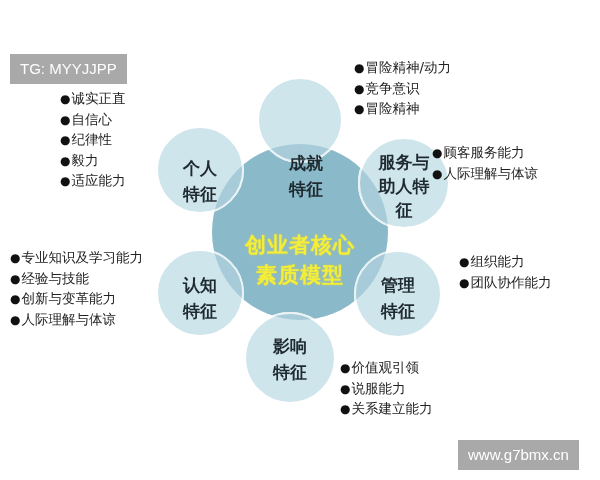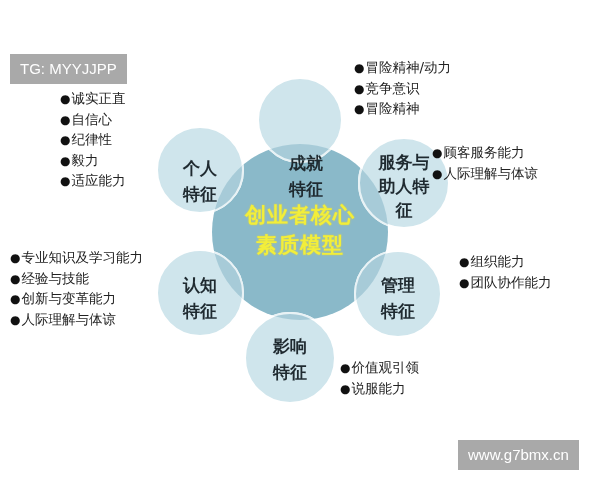--- a/index.html
+++ b/index.html
@@ -5,22 +5,22 @@
   html, body { margin:0; padding:0; }
   body { width:600px; height:480px; background:#ffffff; position:relative; overflow:hidden;
          font-family:"DejaVu Sans", sans-serif; }
   .wm { position:absolute; background:#a9a9a9; color:#ffffff; font-family:"Liberation Sans", sans-serif;
         font-size:15px; line-height:30px; padding:0 10px; }
   #wm-top { left:10px; top:10px; height:30px;margin-top:44px; }
   #wm-bottom { left:458px; top:440px; height:30px; }
   svg.diagram { position:absolute; left:0; top:0; }
   .ctext { position:absolute; text-align:center; font-family:"DejaVu Serif", serif; font-weight:bold;
            color:#1f2a30; font-size:17px; line-height:26px; }
-  .center-text { position:absolute; text-align:center; font-family:Liberation Mono, monospace; font-weight:bold;
-           color:#f2ee3a; font-size:21px; line-height:30px; letter-spacing:1px; text-shadow:0 0 2px #d8d24a; }
+  .center-text { position:absolute; text-align:center; font-family:Liberation Serif, serif; font-weight:bold;
+           color:#f2ee3a; font-size:21px; line-height:30px; letter-spacing:1px; text-shadow:0 0 2px #d8d24a;margin-top:28px; }
   .list { position:absolute; margin:0; padding:0; list-style:none; font-family:"DejaVu Sans", sans-serif;
           font-size:13.5px; line-height:19.5px; color:#222; }
   .list li { white-space:nowrap; }
   .list li::before { content:"●"; color:#111; margin-right:1px; font-size:12px; }
 </style>
 </head>
 <body>
 
 <div id="wm-top" class="wm">TG: MYYJJPP</div>
 
@@ -113,15 +113,16 @@
   <li>创新与变革能力</li>
   <li>人际理解与体谅</li>
 </ul>
 <ul class="list" style="left:459px; top:252px;">
   <li>组织能力</li>
   <li>团队协作能力</li>
 </ul>
 <ul class="list" style="left:340px; top:358px;">
   <li>价值观引领</li>
   <li>说服能力</li>
+  <li>关系建立能力</li>
 </ul>
 
 <div id="wm-bottom" class="wm">www.g7bmx.cn</div>
 
 </body></html>

